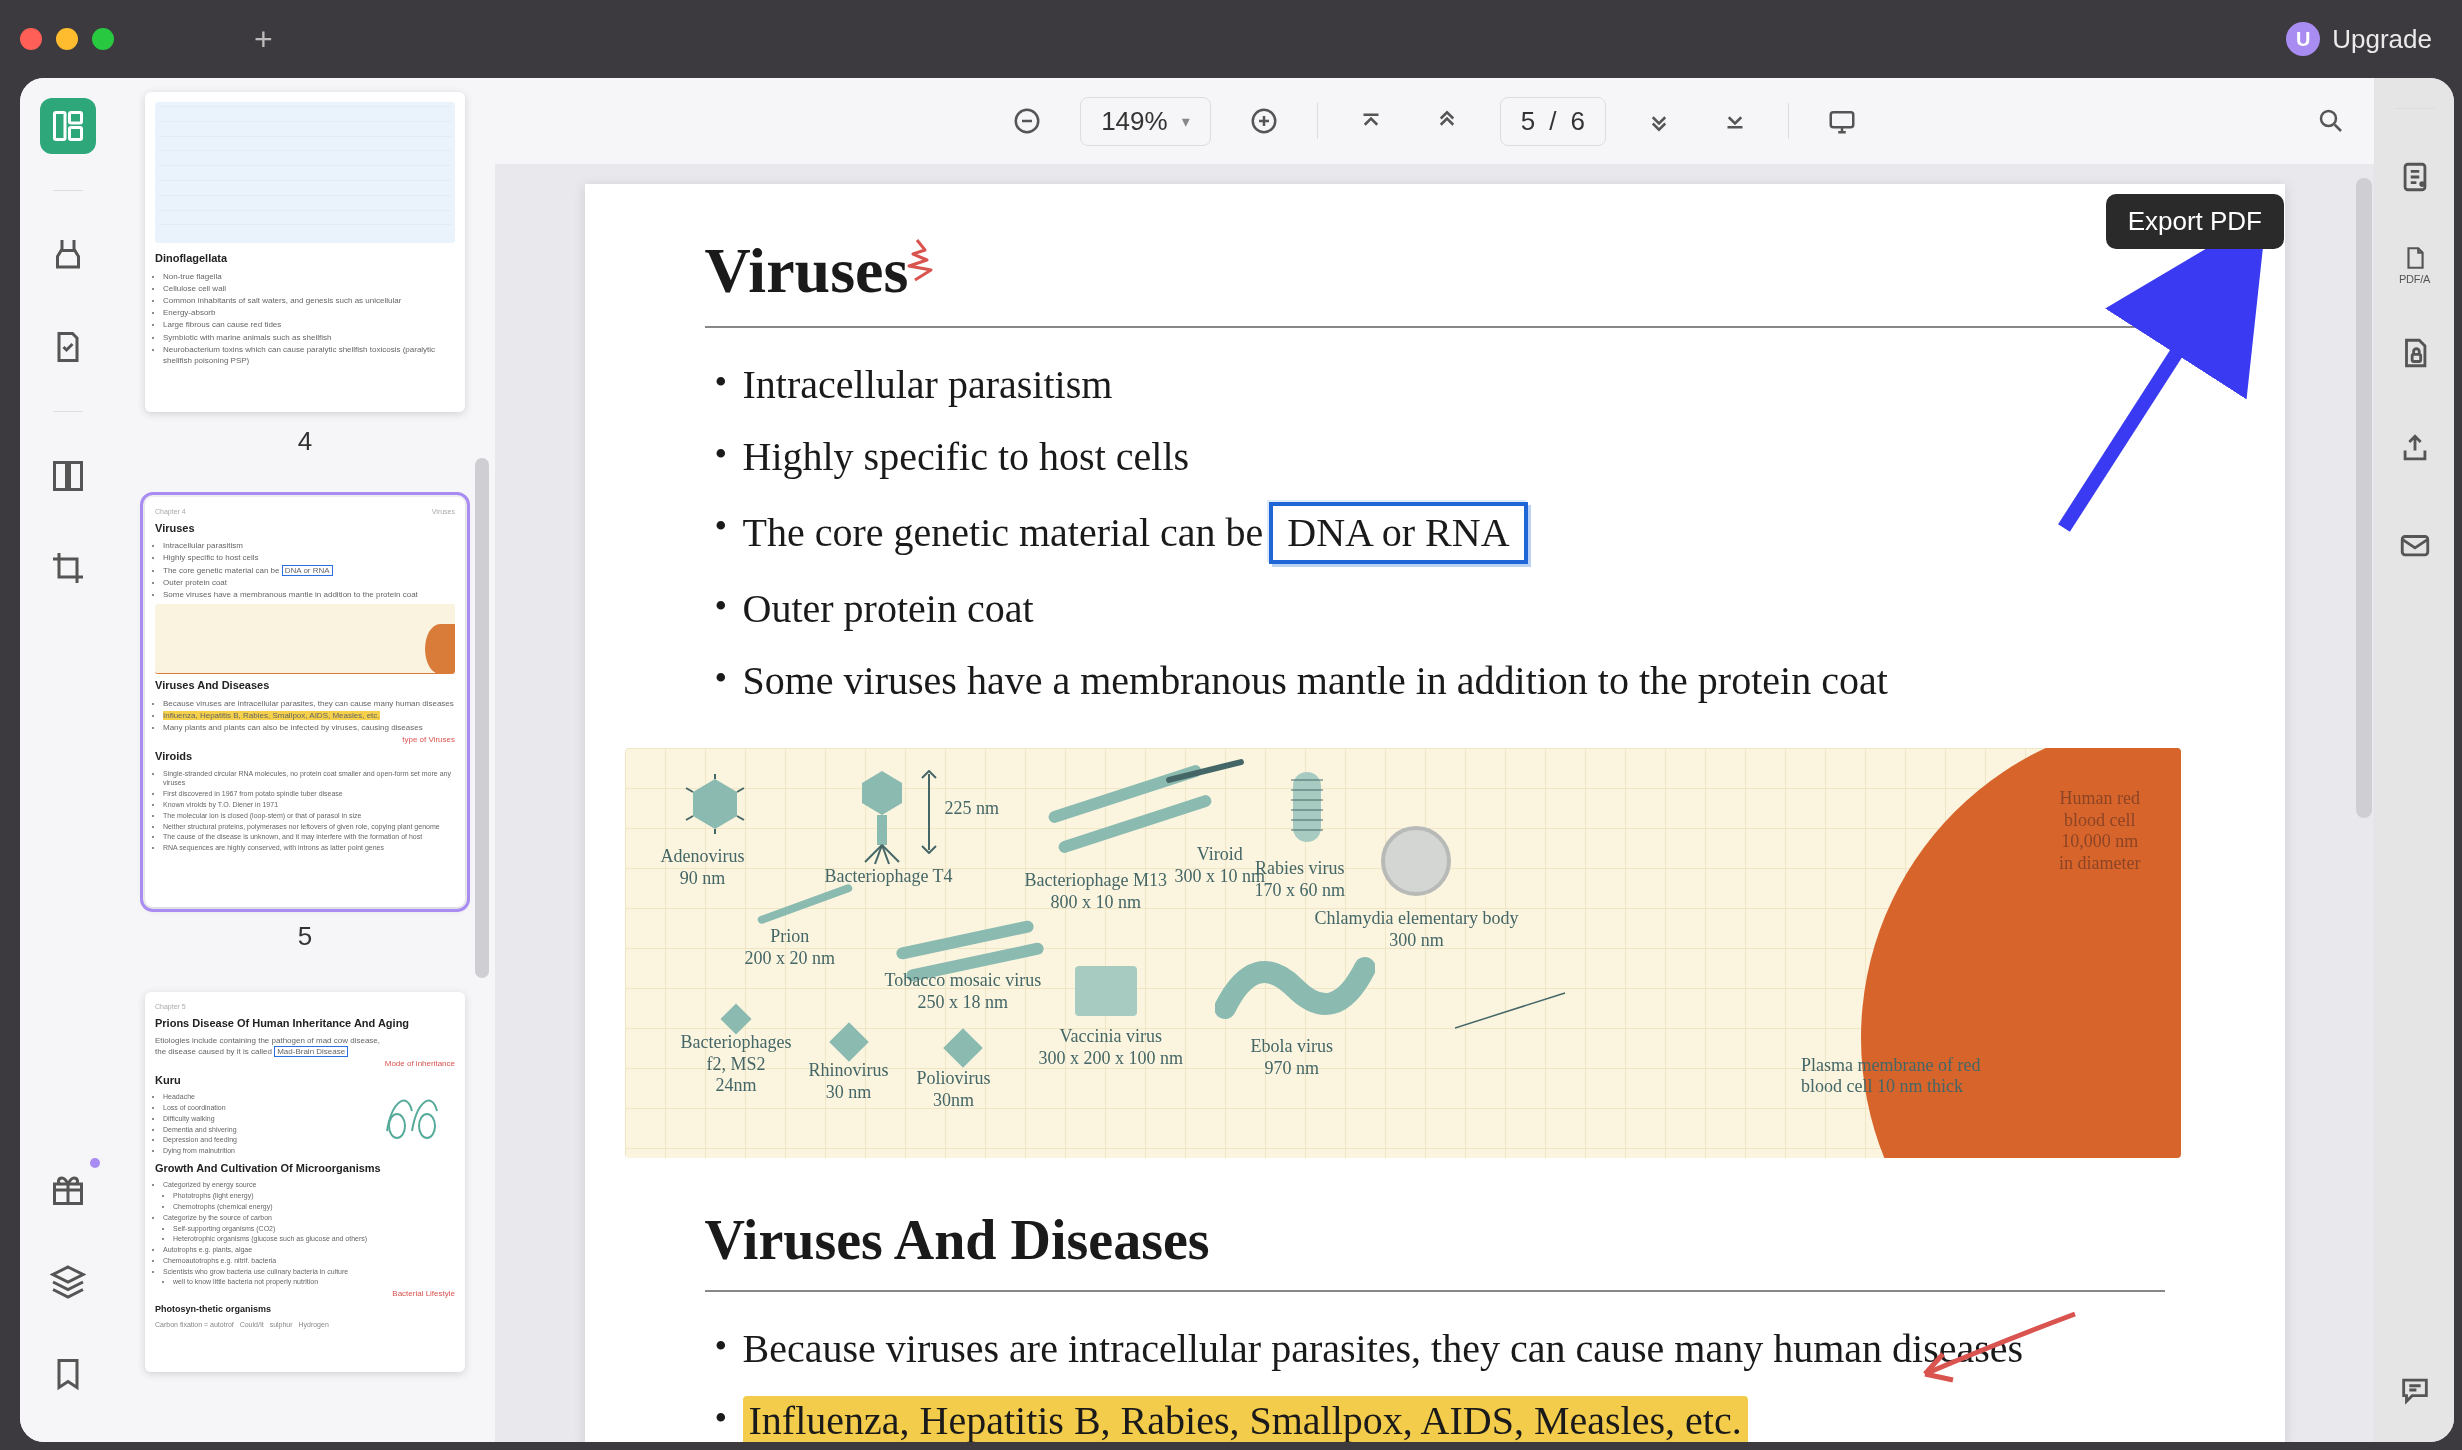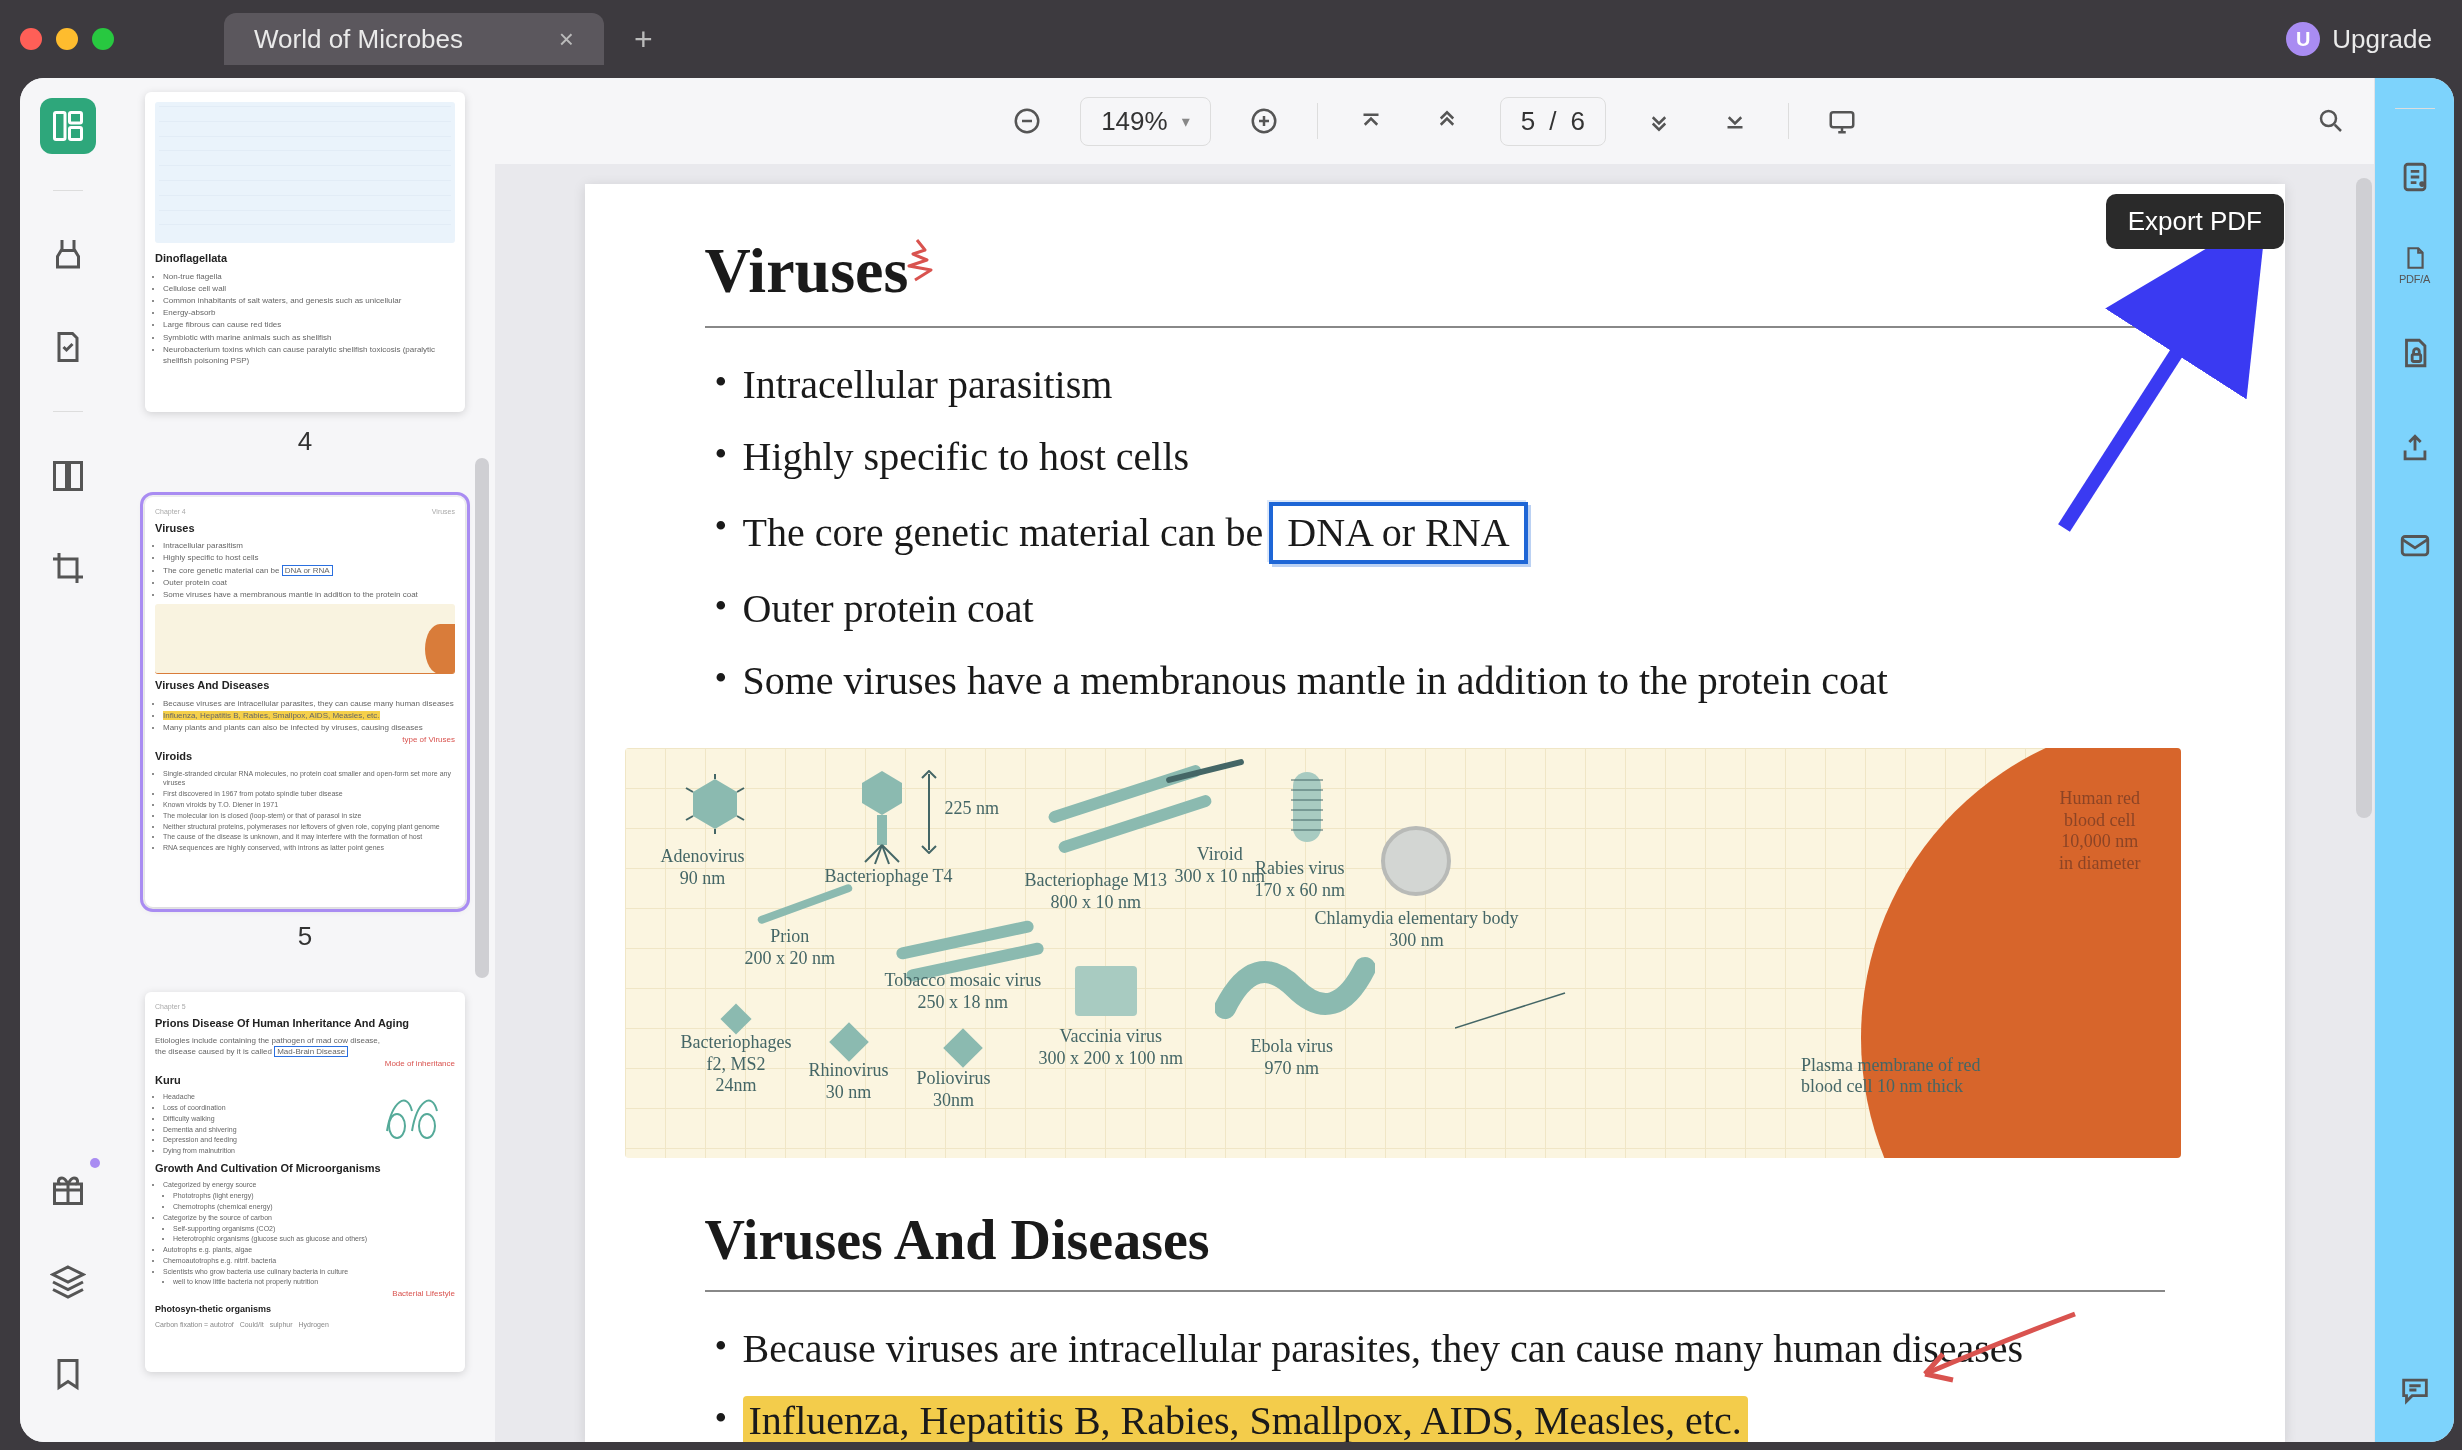--- a/index.html
+++ b/index.html
@@ -257,21 +257,21 @@
   }
   .diag-shape { position:absolute; }
   .shp-hex { width:28px; height:28px; background:#8bbab0; transform: rotate(45deg); }
   .shp-rod { height:12px; background:#8bbab0; border-radius:6px; }
   .shp-circ { border-radius:50%; background:#d3d6d3; }
   .shp-block { background:#a8cbc1; border-radius: 4px; }
 
   
   .right-rail {
     width: 80px;
-    background: #7dd3fc;
+    background: #e5e5e5;
     display: flex;
     flex-direction: column;
     align-items: center;
     padding: 30px 0;
     gap: 40px;
     border-left: 1px solid #e3e3e7;
     position: relative;
   }
   .right-rail .rail-icon svg { width: 34px; height: 34px; }
   .right-rail-sep { width:40px; border-top:1px solid #ddd; }
@@ -326,24 +326,20 @@
   }
 </style>
 </head>
 <body>
 
 <div class="titlebar">
   <div class="traffic-lights">
     <div class="traffic-light tl-red"></div>
     <div class="traffic-light tl-yellow"></div>
     <div class="traffic-light tl-green"></div>
-  </div>
-  <div class="tab">
-    <span class="tab-title">World of Microbes</span>
-    <span class="tab-close">×</span>
   </div>
   <span class="new-tab">+</span>
   <div class="upgrade-pill">
     <div class="upgrade-avatar">U</div>
     <span class="upgrade-text">Upgrade</span>
   </div>
 </div>
 
 <div class="app-window">
 

